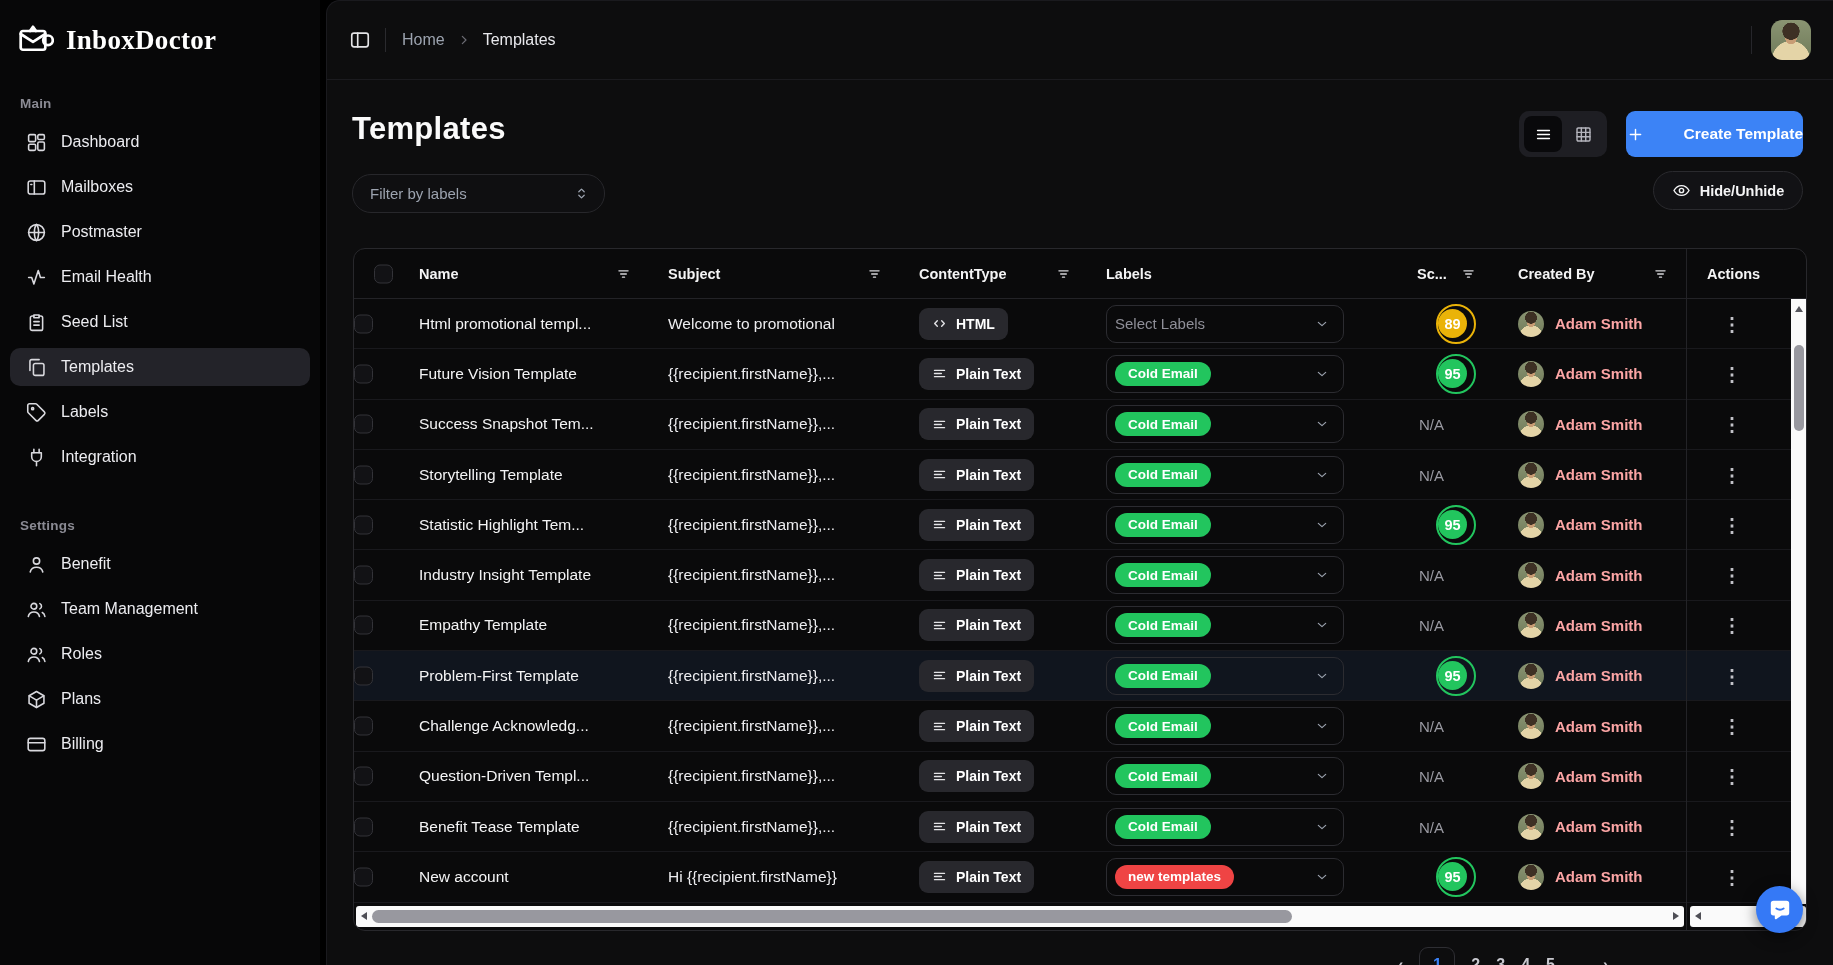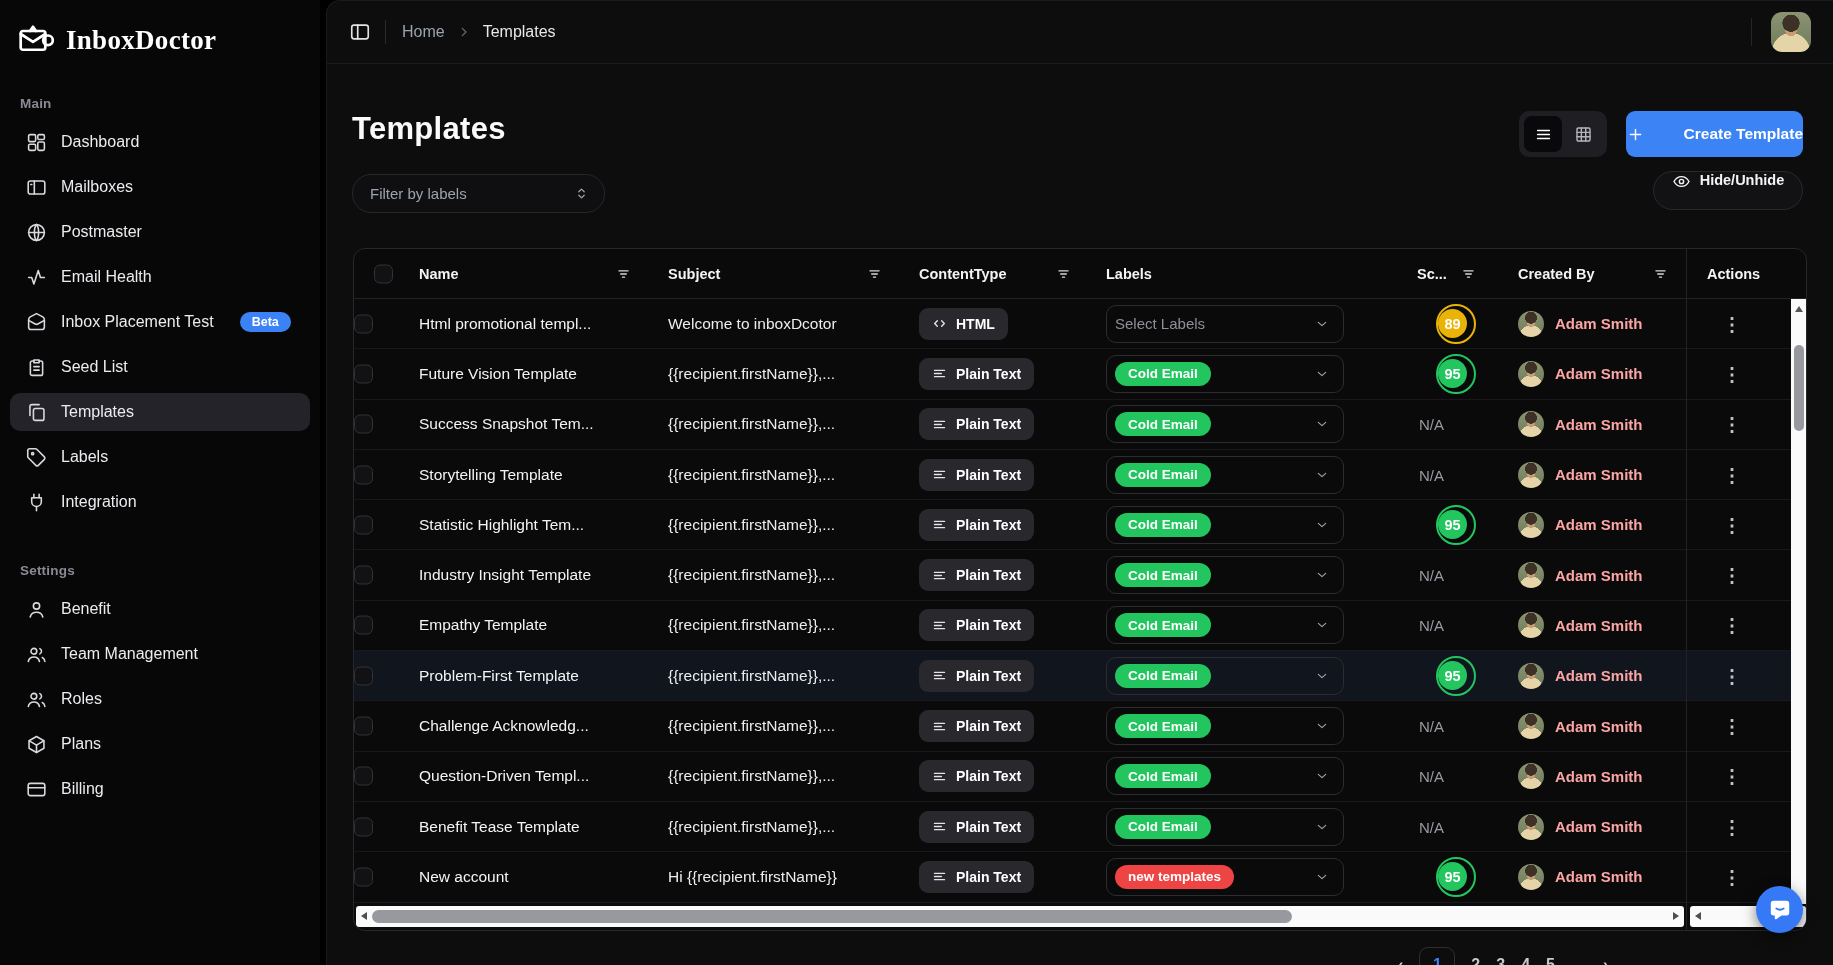--- a/index.html
+++ b/index.html
@@ -15,21 +15,21 @@
   .section-label{margin:34px 20px 12px;color:#8a8a93;font-size:13.5px;font-weight:700;letter-spacing:.2px}
   .section-label.settings{margin-top:42px}
   .nav-item{display:flex;align-items:center;gap:14px;height:38px;margin:0 10px 7px;padding:0 16px;border-radius:10px;font-size:16px;color:#ececf0;cursor:pointer}
   .nav-item:first-of-type{margin-top:10px}
   .nav-item.active{background:#232329}
   .nav-item .icn{color:#d9d9de}
   .beta{margin-left:12px;background:#3b82f6;color:#fff;font-size:12.5px;font-weight:700;padding:4px 12px;border-radius:999px;line-height:1}
 
   
   .main{position:absolute;left:326px;top:0;right:0;bottom:0;background:#0d0d0e;border-radius:14px 0 0 0;border-left:1px solid #1a1a1e;border-top:1px solid #1a1a1e}
-  .topbar{position:absolute;left:0;top:0;right:0;height:63px;display:flex;align-items:center;padding:0 22px;border-bottom:1px solid #1b1b1f}
+  .topbar{position:absolute;left:0;top:0;right:0;height:79px;display:flex;align-items:center;padding:0 22px;border-bottom:1px solid #1b1b1f}
   .tb-sep{width:1px;height:24px;background:#2a2a2e;margin:0 16px 0 14px}
   .crumb-home{color:#9ca3af;font-size:16px;cursor:pointer}
   .crumb-chev{color:#6b6b73;margin:0 11px;display:flex}
   .crumb-cur{color:#e8e8ec;font-size:16px}
   .tb-spacer{flex:1}
   .user-sep{width:1px;height:28px;background:#26262b;margin-right:19px}
   .avatar-lg{width:40px;height:40px;border-radius:11px;cursor:pointer;
     background:
       radial-gradient(circle at 50% 28%, #3d3024 0 24%, rgba(0,0,0,0) 25%),
       radial-gradient(circle at 50% 46%, #c89d75 0 19%, rgba(0,0,0,0) 20%),
@@ -40,21 +40,21 @@
 
   .filter-select{position:absolute;left:25px;top:173px;width:253px;height:39px;border:1px solid #27272b;background:#0f0f11;border-radius:19px;display:flex;align-items:center;justify-content:space-between;padding:0 14px 0 17px;cursor:pointer}
   .filter-select .ph{color:#9ca3af;font-size:15px}
   .filter-select .icn{color:#9ca3af}
 
   .view-toggle{position:absolute;left:1192px;top:110px;height:46px;padding:5px;background:#1e1e23;border-radius:10px;display:flex;gap:2px;align-items:center}
   .vt-btn{width:38px;height:36px;border-radius:8px;display:flex;align-items:center;justify-content:center;color:#b4b4bc;cursor:pointer}
   .vt-btn.active{background:#09090b;color:#fff}
 
   .create-btn{position:absolute;left:1299px;top:110px;width:177px;height:46px;background:#3c83f6;border-radius:9px;display:flex;align-items:center;justify-content:space-between;gap:10px;color:#fff;font-size:15.5px;font-weight:600;cursor:pointer}
-  .hide-btn{position:absolute;left:1326px;top:170px;width:150px;height:39px;border:1px solid #2a2a2e;background:#121215;border-radius:20px;display:flex;justify-content:center;gap:9px;color:#f4f4f5;font-size:14.5px;font-weight:700;cursor:pointer}
+  .hide-btn{position:absolute;left:1326px;top:170px;width:150px;height:39px;border:1px solid #2a2a2e;background:#121215;border-radius:20px;display:flex;align-items:center;justify-content:center;gap:9px;color:#f4f4f5;font-size:14.5px;font-weight:700;cursor:pointer}
 
   
   .table{position:absolute;left:26px;top:247px;width:1454px;height:683px;border:1px solid #28282c;border-radius:12px;background:#0a0a0b;overflow:hidden}
   .thead{position:relative;height:50px;border-bottom:1px solid #232327}
   .th{position:absolute;top:50%;transform:translateY(-50%);font-size:14.5px;font-weight:700;color:#f4f4f5;white-space:nowrap}
   .thf{position:absolute;top:50%;transform:translateY(-50%);color:#d8d8dc;cursor:pointer;display:flex}
   .cb{position:absolute;top:50%;transform:translateY(-50%);width:19px;height:19px;border-radius:6px;border:1.5px solid #333338;background:#121215;cursor:pointer}
   .trow{position:relative;height:50.3px;border-bottom:1px solid #19191d}
   .trow.hl{background:#10151e}
   .cname{position:absolute;left:65px;top:50%;transform:translateY(-50%);font-size:15.5px;font-weight:500;color:#f4f4f5;white-space:nowrap;cursor:pointer}
@@ -146,28 +146,20 @@
           <path d="M12 3c3.2 3.2 3.2 14.8 0 18"></path>
           <path d="M12 3c-3.2 3.2-3.2 14.8 0 18"></path>
         </svg>
         <span>Postmaster</span>
       </div>
       <div class="nav-item">
         <svg class="icn " width="21" height="21" viewBox="0 0 24 24" fill="none" stroke="currentColor" stroke-width="1.8" stroke-linecap="round" stroke-linejoin="round">
           <path d="M3 12h3.5l2.5 7.5L14 4l2.5 8H21"></path>
         </svg>
         <span>Email Health</span>
-      </div>
-      <div class="nav-item">
-        <svg class="icn " width="21" height="21" viewBox="0 0 24 24" fill="none" stroke="currentColor" stroke-width="1.8" stroke-linecap="round" stroke-linejoin="round">
-          <path d="M3 8.8c0-1.3.7-2.5 1.8-3.2L12 1.9l7.2 3.7C20.3 6.3 21 7.5 21 8.8V17a3 3 0 0 1-3 3H6a3 3 0 0 1-3-3z"></path>
-          <path d="m3 9.5 7.5 4.2c.9.5 2.1.5 3 0L21 9.5"></path>
-        </svg>
-        <span>Inbox Placement Test</span>
-        <span class="beta">Beta</span>
       </div>
       <div class="nav-item">
         <svg class="icn " width="21" height="21" viewBox="0 0 24 24" fill="none" stroke="currentColor" stroke-width="1.8" stroke-linecap="round" stroke-linejoin="round">
           <path d="M9 3.5h6v3H9z"></path>
           <path d="M15 4.5h2a2 2 0 0 1 2 2V19a2 2 0 0 1-2 2H7a2 2 0 0 1-2-2V6.5a2 2 0 0 1 2-2h2"></path>
           <path d="M9 11h6M9 15h6"></path>
         </svg>
         <span>Seed List</span>
       </div>
       <div class="nav-item active">
@@ -340,21 +332,21 @@
           <svg class="icn " width="17" height="17" viewBox="0 0 24 24" fill="none" stroke="currentColor" stroke-width="1.8" stroke-linecap="round" stroke-linejoin="round">
             <path d="M5.5 7.5h13M8 12h8M10.5 16.5h3"></path>
           </svg>
         </span>
       <span class="th" style="left:1353px">Actions</span>
     </div>
     <div id="tbody">
         <div class="trow">
           <span class="cb"></span>
           <span class="cname">Html promotional templ...</span>
-          <span class="csub">Welcome to inboxDcotor</span>
+          <span class="csub">Welcome to promotional</span>
           <span class="ctbadge">
             <svg class="icn " width="15" height="15" viewBox="0 0 24 24" fill="none" stroke="currentColor" stroke-width="2.2" stroke-linecap="round" stroke-linejoin="round">
               <path d="m8.5 7.5-4.2 4.5 4.2 4.5"></path>
               <path d="m15.5 7.5 4.2 4.5-4.2 4.5"></path>
             </svg>
             <span>HTML</span>
           </span>
           <span class="labelbox ph">
             <span class="lbl-ph">Select Labels</span>
             <svg class="icn chev" width="16" height="16" viewBox="0 0 24 24" fill="none" stroke="currentColor" stroke-width="1.8" stroke-linecap="round" stroke-linejoin="round">

